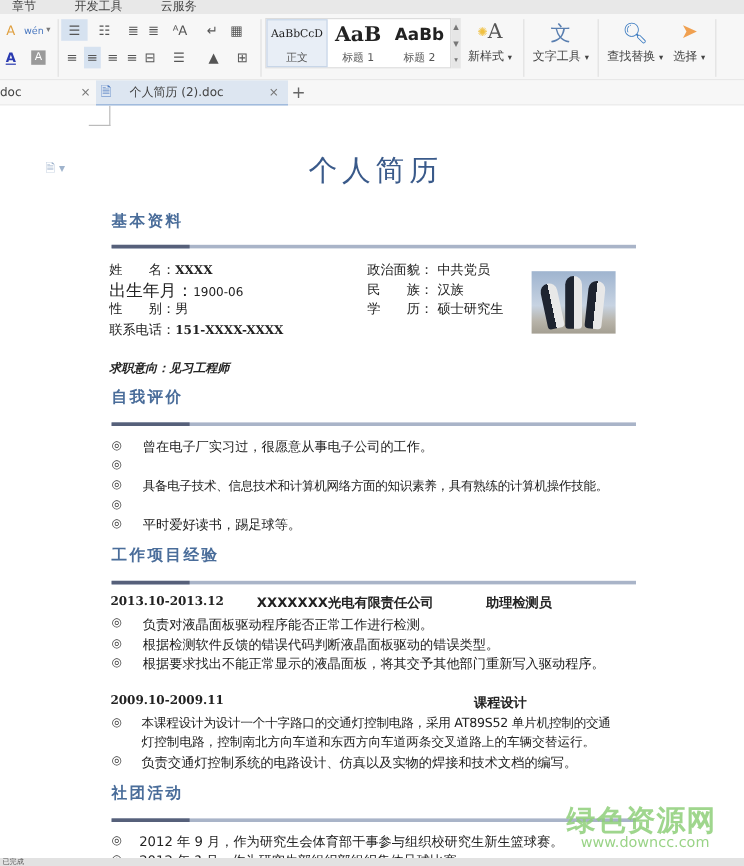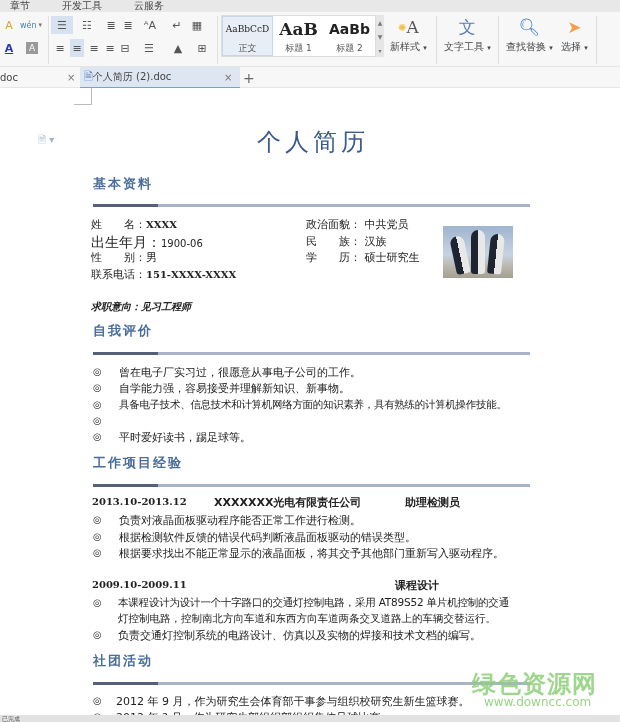--- a/index.html
+++ b/index.html
@@ -150,21 +150,21 @@
   <div class="sep" style="left:596px"></div>
 </div>
 
 <div class="tabbar">
   <div class="tab" style="left:0;width:78px">
     <span style="margin-left:0">doc</span>
     <span class="close" style="left:67px">×</span>
   </div>
   <div class="tab active" style="left:80px;width:160px">
     <span style="margin-left:4px;color:#4a78c0;font-size:11px">🗎</span>
-    <span style="margin-left:0">个人简历 (2).doc</span>
+    <span style="margin-left:15px">个人简历 (2).doc</span>
     <span class="close" style="left:144px">×</span>
   </div>
   <div class="tab" style="left:243px;font-size:14px;color:#666">+</div>
 </div>
 
 <div class="page">
   <div class="corner"></div>
   <div class="docicon">🗎 ▾</div>
   <div class="title">个人简历</div>
 
@@ -186,21 +186,20 @@
     <div class="peng" style="left:28px;height:44px"></div>
     <div class="peng" style="left:46px;height:40px;transform:rotate(6deg)"></div>
   </div>
 
   <div class="sec" style="top:234px">自我评价</div>
   <div class="rule" style="top:264px"></div>
 
   <div class="bul" style="top:278px">◎</div>
   <div class="btext" style="top:277px">曾在电子厂实习过，很愿意从事电子公司的工作。</div>
   <div class="bul" style="top:294px">◎</div>
-  <div class="btext" style="top:293px">自学能力强，容易接受并理解新知识、新事物。</div>
   <div class="bul" style="top:311px">◎</div>
   <div class="btext" style="top:310px;font-size:10.5px;letter-spacing:-.3px">具备电子技术、信息技术和计算机网络方面的知识素养，具有熟练的计算机操作技能。</div>
   <div class="bul" style="top:327px">◎</div>
   <div class="bul" style="top:343px">◎</div>
   <div class="btext" style="top:342px">平时爱好读书，踢足球等。</div>
 
   <div class="sec" style="top:366px">工作项目经验</div>
   <div class="rule" style="top:396px"></div>
 
   <div class="line serifb" style="left:92px;top:408px">2013.10-2013.12</div>

